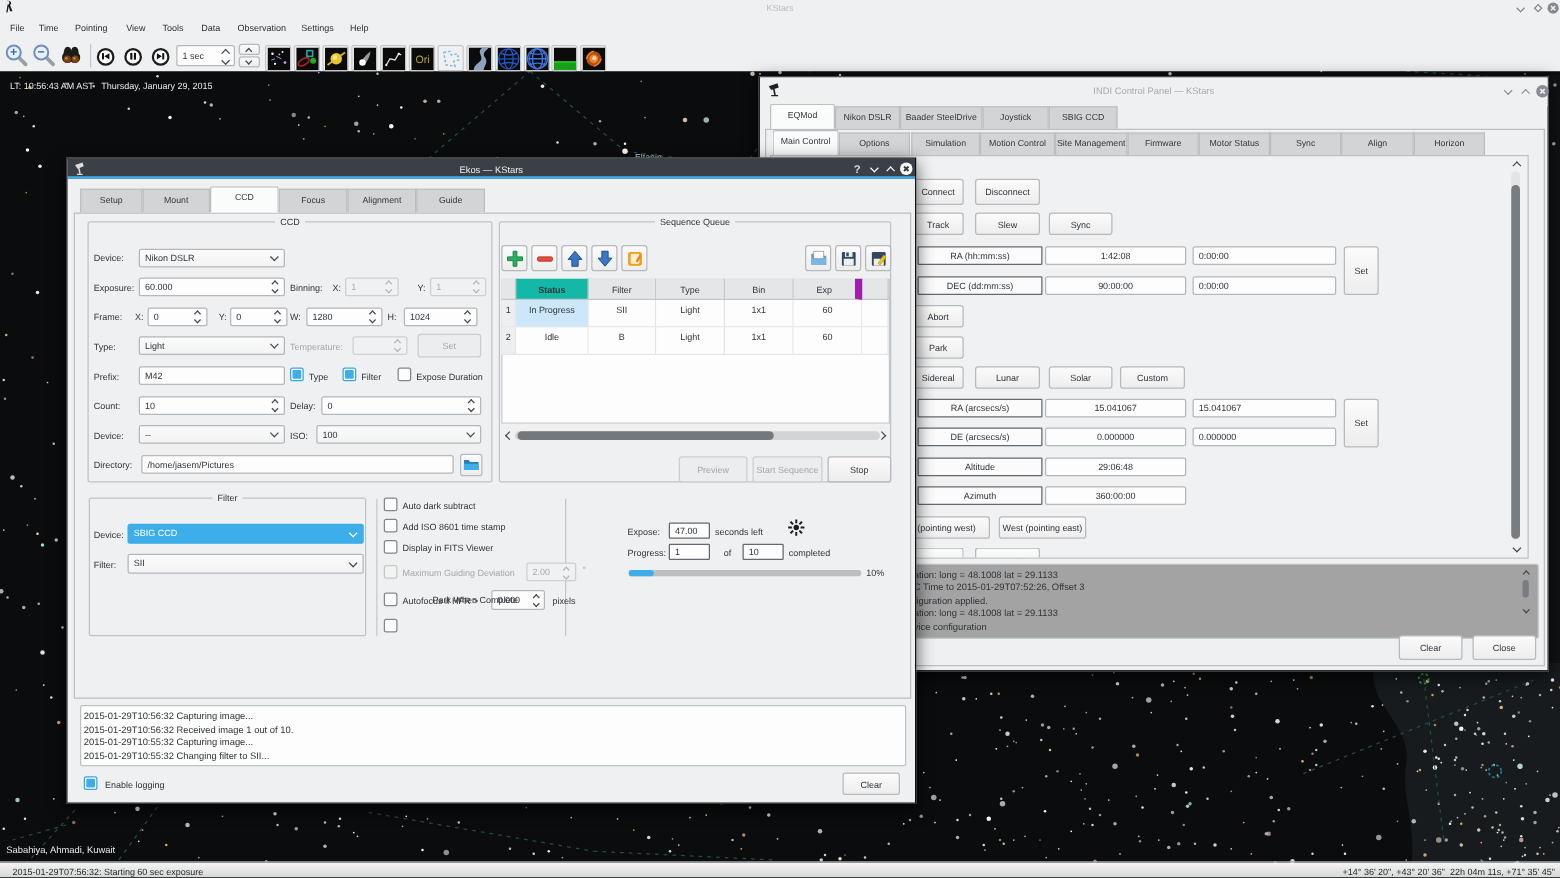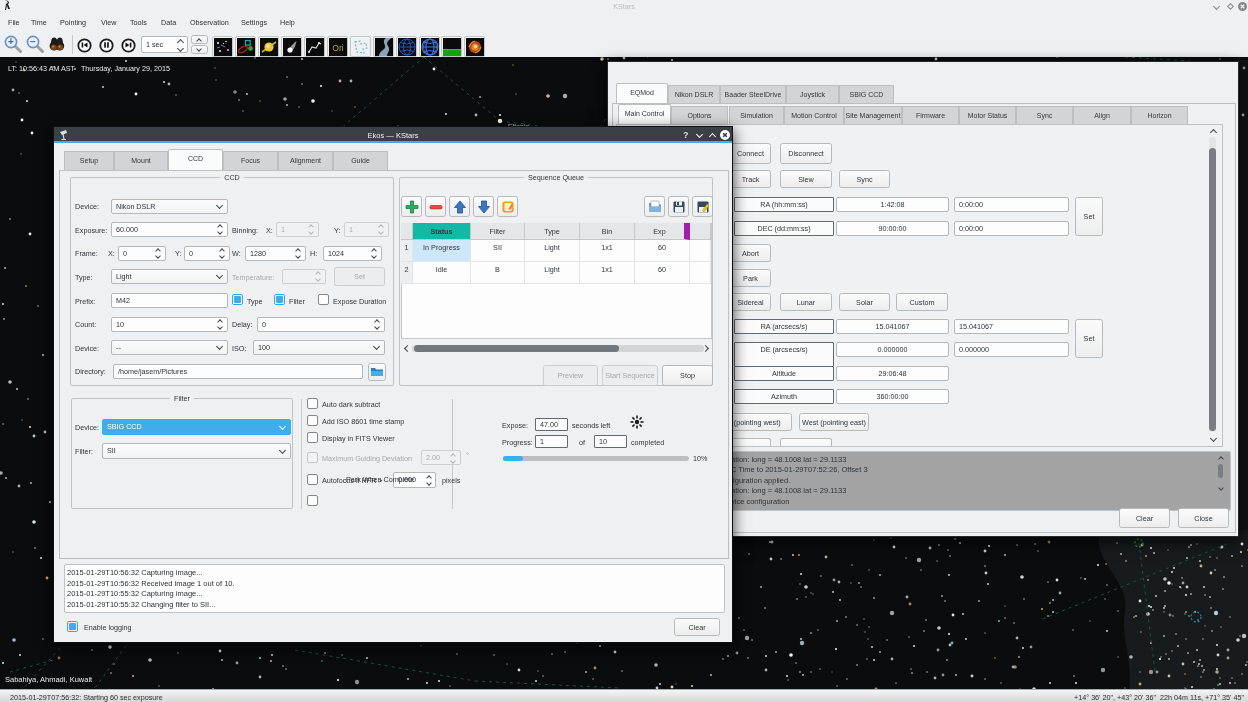--- a/index.html
+++ b/index.html
@@ -681,20 +681,34 @@
     <svg class="ab" style="left:465.5px;top:37.5px" width="18" height="18">
       <rect width="18" height="18" fill="#0b0b0b"></rect>
       <circle cx="9" cy="9" r="6" fill="#b34d10"></circle>
       <circle cx="9" cy="9" r="3.5" fill="#e88430"></circle>
       <circle cx="9.5" cy="8.5" r="1.7" fill="#ffd9a0"></circle>
       <path d="M3,9 Q5,4 9,3" stroke="#e88430" stroke-width="1.2" fill="none"></path>
       <path d="M15,9 Q13,14 9,15" stroke="#e88430" stroke-width="1.2" fill="none"></path>
     </svg>
 </div>
 <div class="win" id="indi" style="left:607px;top:61px;width:632px;height:476px;z-index:20;border-color:#26292c">
+<div class="tblight">
+      <div class="wt">INDI Control Panel — KStars</div>
+<svg class="ab" style="left:5px;top:3px" width="13" height="13">
+        <path d="M2,4 L9,1.5 L10,5 L4,7 Z" fill="#1e2224"></path>
+        <line x1="6" y1="6" x2="7" y2="11" stroke="#1e2224" stroke-width="1.3"></line>
+        <line x1="4" y1="11.5" x2="9.5" y2="11.5" stroke="#1e2224" stroke-width="1"></line>
+      </svg>
+<div class="chev d" style="left:596px;top:8px;border-color:#8a9095"></div>
+<div class="chev u" style="left:610px;top:10px;border-color:#8a9095"></div>
+<div class="ab" style="left:621px;top:6px;width:10px;height:10px;background:#868c91;border-radius:50%"></div>
+<svg class="ab" style="left:621px;top:6px" width="10" height="10">
+        <path d="M3.2,3.2 L6.8,6.8 M6.8,3.2 L3.2,6.8" stroke="#eff0f1" stroke-width="1.4"></path>
+      </svg>
+</div>
 <div class="tab act" style="left:8px;top:21px;height:20px;width:52px">EQMod</div>
 <div class="tab" style="left:60px;top:23px;width:52px">Nikon DSLR</div>
 <div class="tab" style="left:112px;top:23px;width:66px">Baader SteelDrive</div>
 <div class="tab" style="left:178px;top:23px;width:53px">Joystick</div>
 <div class="tab" style="left:231px;top:23px;width:55px">SBIG CCD</div>
 <div class="ab" style="left:4px;top:41px;width:624px;height:430px;border:1px solid #bcbfc1;background:#eff0f1;z-index:1"></div>
 <div class="tab act" style="left:10px;top:42px;height:20px;width:53px;z-index:2;">Main Control</div>
 <div class="tab" style="left:63px;top:44px;height:18px;width:57px;z-index:2;">Options</div>
 <div class="tab" style="left:121px;top:44px;height:18px;width:55px;z-index:2;">Simulation</div>
 <div class="tab" style="left:176px;top:44px;height:18px;width:60px;z-index:2;">Motion Control</div>
@@ -723,21 +737,21 @@
 <div class="btn" style="left:467px;top:135px;width:28px;height:39px;line-height:38px;z-index:2;">Set</div>
 <div class="btn" style="left:122px;top:182px;width:41px;height:18px;line-height:17px;z-index:2;">Abort</div>
 <div class="btn" style="left:122px;top:207px;width:41px;height:18px;line-height:17px;z-index:2;">Park</div>
 <div class="btn" style="left:122px;top:231px;width:41px;height:18px;line-height:17px;z-index:2;">Sidereal</div>
     <div class="btn" style="left:172px;top:231px;width:52px;height:18px;line-height:17px;z-index:2;">Lunar</div>
     <div class="btn" style="left:231px;top:231px;width:51px;height:18px;line-height:17px;z-index:2;">Solar</div>
     <div class="btn" style="left:288px;top:231px;width:52px;height:18px;line-height:17px;z-index:2;">Custom</div>
 <div class="inp dark" style="left:126px;top:257px;width:100px;height:15px;line-height:13px;z-index:2;text-align:center;padding-left:0;background:#fbfbfc">RA (arcsecs/s)</div>
     <div class="inp" style="left:228px;top:257px;width:113px;height:15px;line-height:13px;z-index:2;text-align:center;padding-left:0;">15.041067</div>
     <div class="inp" style="left:346px;top:257px;width:115px;height:15px;line-height:13px;z-index:2;">15.041067</div>
-<div class="inp dark" style="left:126px;top:280px;width:100px;height:25px;line-height:13px;z-index:2;text-align:center;padding-left:0;background:#fbfbfc">DE (arcsecs/s)</div>
+<div class="inp dark" style="left:126px;top:280px;width:100px;height:15px;line-height:13px;z-index:2;text-align:center;padding-left:0;background:#fbfbfc">DE (arcsecs/s)</div>
     <div class="inp" style="left:228px;top:280px;width:113px;height:15px;line-height:13px;z-index:2;text-align:center;padding-left:0;">0.000000</div>
     <div class="inp" style="left:346px;top:280px;width:115px;height:15px;line-height:13px;z-index:2;">0.000000</div>
 <div class="btn" style="left:467px;top:257px;width:28px;height:39px;line-height:38px;z-index:2;">Set</div>
 <div class="inp dark" style="left:126px;top:304px;width:100px;height:15px;line-height:13px;z-index:2;text-align:center;padding-left:0;background:#fbfbfc">Altitude</div>
     <div class="inp" style="left:228px;top:304px;width:113px;height:15px;line-height:13px;z-index:2;text-align:center;padding-left:0;">29:06:48</div>
 <div class="inp dark" style="left:126px;top:327px;width:100px;height:15px;line-height:13px;z-index:2;text-align:center;padding-left:0;background:#fbfbfc">Azimuth</div>
     <div class="inp" style="left:228px;top:327px;width:113px;height:15px;line-height:13px;z-index:2;text-align:center;padding-left:0;">360:00:00</div>
 <div class="btn" style="left:98px;top:351px;width:86px;height:18px;line-height:17px;z-index:2;">East (pointing west)</div>
     <div class="btn" style="left:191px;top:351px;width:70px;height:18px;line-height:17px;z-index:2;">West (pointing east)</div>
 <div class="ab" style="left:122px;top:376px;width:41px;height:8px;background:linear-gradient(#fbfbfc,#f5f6f6);border:1px solid #b7babc;border-bottom:none;border-radius:2.5px 2.5px 0 0;z-index:2;"></div>

